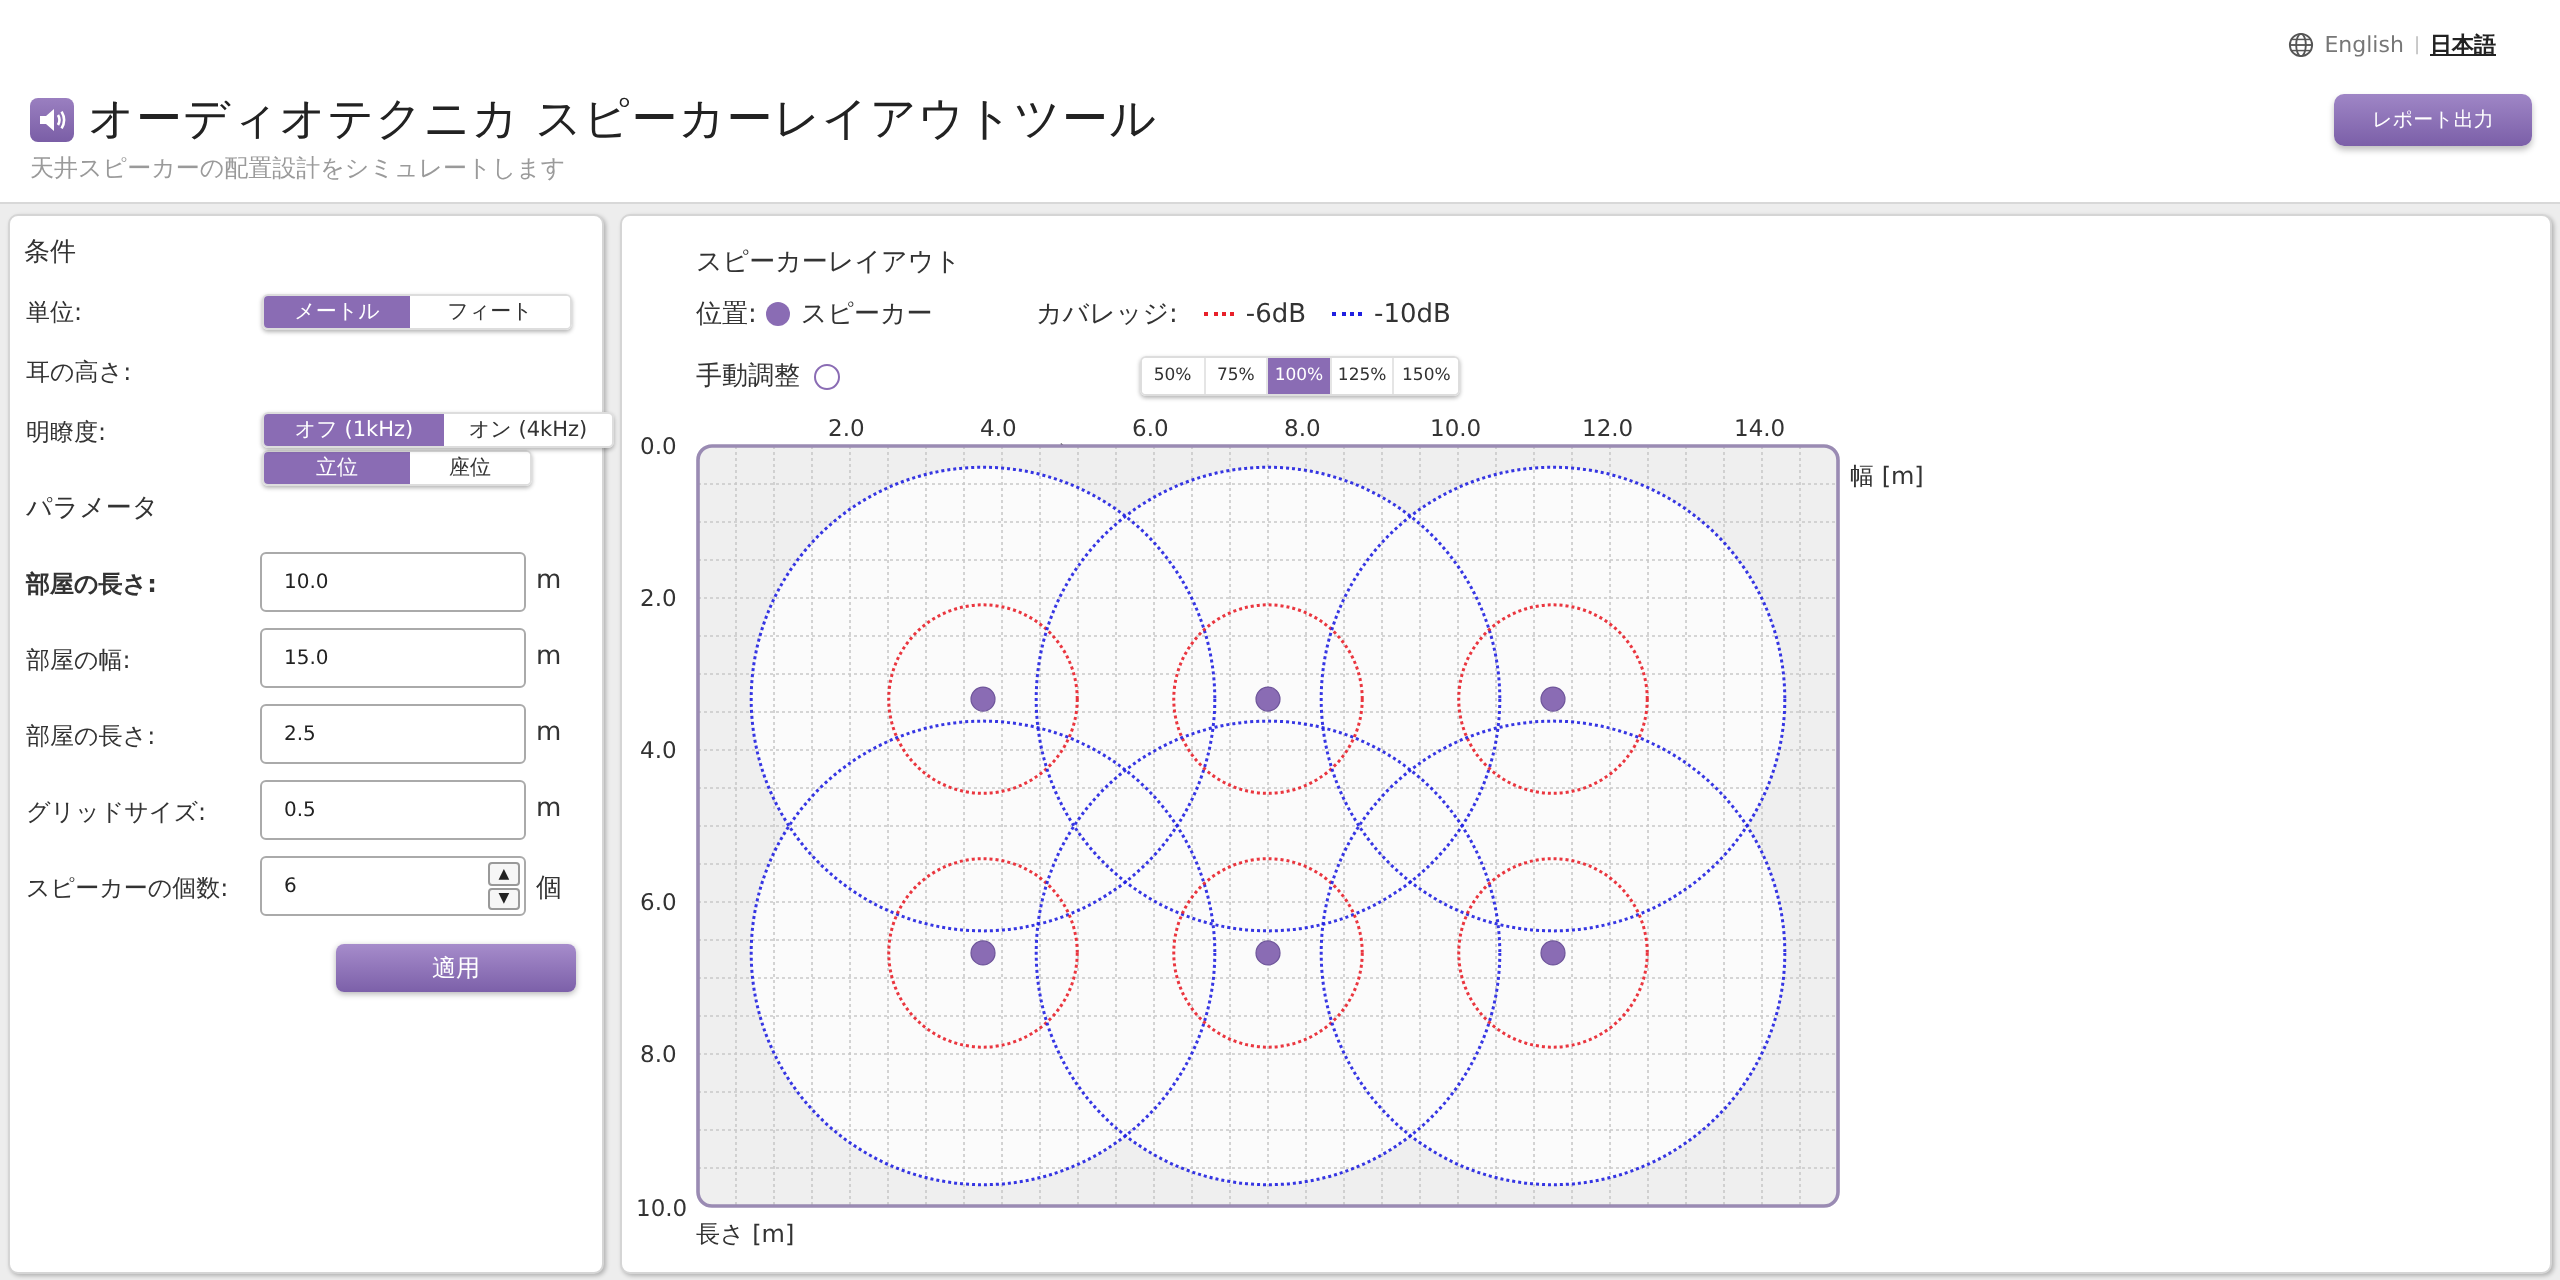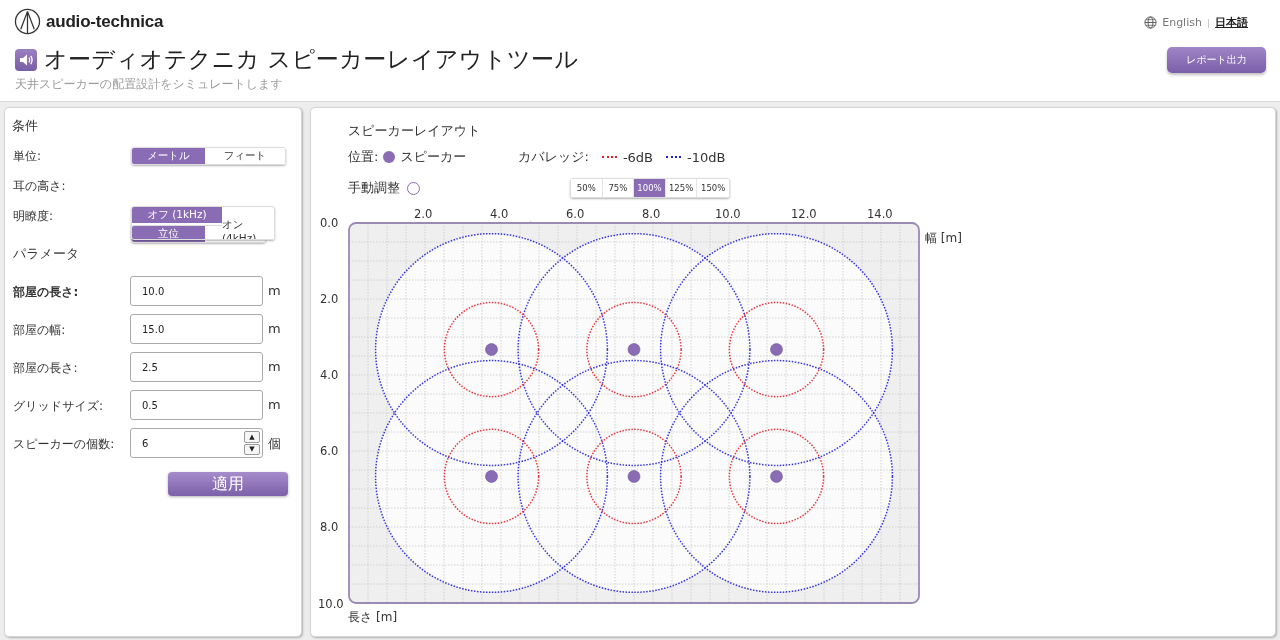--- a/index.html
+++ b/index.html
@@ -27,46 +27,39 @@
 
   .section-title { position: absolute; font-size: 13px; color: #333; }
   .row-label { position: absolute; font-size: 12px; color: #333; }
   .seg { position: absolute; display: flex; border-radius: 3px; box-shadow: 0 1px 2px rgba(0,0,0,0.3); overflow: hidden; border: 1px solid #ddd; }
   .seg .opt { height: 16px; display: flex; align-items: center; justify-content: center; font-size: 10.5px; color: #333; background: #fff; }
   .seg .opt.active { background: #8a6cb4; color: #fff; }
   .field { position: absolute; left: 130px; width: 133px; height: 30px; border: 1px solid #aaa; border-radius: 3px; background: #fff; font-size: 10px; padding-left: 11px; display: flex; align-items: center; color: #222; }
   .unit { position: absolute; left: 268px; font-size: 13px; color: #333; }
   .stepper { position: absolute; right: 2px; top: 2px; width: 16px; height: 24px; display: flex; flex-direction: column; gap: 1px; }
   .stepper div { flex: 1; border: 1px solid #999; border-radius: 2px; background: #f6f6f6; font-size: 7px; display: flex; align-items: center; justify-content: center; color: #222; }
-  .apply-btn { position: absolute; left: 168px; top: 472px; width: 120px; height: 24px; border-radius: 4px; background: linear-gradient(#a68ccb, #7c60a9); color: #fff; font-size: 16px; display: flex; align-items: center; justify-content: center; box-shadow: 0 1px 3px rgba(0,0,0,0.3); border: none; }
+  .apply-btn { position: absolute; left: 168px; top: 472px; width: 120px; height: 24px; border-radius: 4px; background: linear-gradient(#a68ccb, #7c60a9); color: #fff; font-size: 12px; display: flex; align-items: center; justify-content: center; box-shadow: 0 1px 3px rgba(0,0,0,0.3); border: none; }
 
   .legend-text { position: absolute; font-size: 13px; color: #333; display: flex; align-items: center; gap: 5px; }
   .dot { width: 12px; height: 12px; border-radius: 50%; background: #8a6cb4; display: inline-block; }
   .ring { width: 13px; height: 13px; border-radius: 50%; border: 1.5px solid #8a6cb4; background: #fff; display: inline-block; }
   .dash { width: 15px; border-top: 2px dotted; display: inline-block; margin: 0 6px 0 3px; }
   .view-seg { position: absolute; left: 570px; top: 178px; display: flex; border-radius: 3px; box-shadow: 0 1px 2px rgba(0,0,0,0.3); border: 1px solid #ddd; overflow: hidden; }
   .view-seg .opt { width: 31.6px; height: 18px; font-size: 8.5px; display: flex; align-items: center; justify-content: center; background: #fff; color: #333; border-right: 1px solid #e5e5e5; }
   .view-seg .opt:last-child { border-right: none; }
   .view-seg .opt.active { background: #8a6cb4; color: #fff; }
 
   .axis-label { position: absolute; font-size: 12px; color: #333; }
   .tick { position: absolute; font-size: 11.5px; color: #333; }
   .plot { position: absolute; left: 348px; top: 222px; width: 572px; height: 383px; }
 </style>
 </head>
 <body>
 
 <div class="header">
-  <div class="logo">
-    <svg class="logo-mark" viewBox="0 0 28 28">
-      <circle cx="14" cy="14" r="12.5" fill="none" stroke="#333" stroke-width="1.3"></circle>
-      <path d="M14 3.5 L7 22 M14 3.5 L21 22 M14 3.5 L14 26" fill="none" stroke="#333" stroke-width="1.3"></path>
-    </svg>
-    <span class="logo-text">audio-technica</span>
-  </div>
 
   <div class="app-title">
     <div class="app-icon">
       <svg width="16" height="16" viewBox="0 0 16 16">
         <path d="M2 6 H5 L9 2.5 V13.5 L5 10 H2 Z" fill="#fff"></path>
         <path d="M11 5.5 Q12.5 8 11 10.5" stroke="#fff" stroke-width="1.3" fill="none"></path>
         <path d="M12.8 3.8 Q15.3 8 12.8 12.2" stroke="#fff" stroke-width="1.3" fill="none"></path>
       </svg>
     </div>
     <span class="app-title-text">オーディオテクニカ スピーカーレイアウトツール</span>
@@ -103,21 +96,21 @@
 
 <div class="row-label" style="left:13px;top:178px;">耳の高さ:</div>
 <div class="seg" style="left:131px;top:181px;margin-top:44px;">
   <div class="opt active" style="width:73px;">立位</div>
   <div class="opt" style="width:60px;">座位</div>
 </div>
 
 <div class="row-label" style="left:13px;top:208px;">明瞭度:</div>
 <div class="seg" style="left:131px;top:206px;">
   <div class="opt active" style="width:90px;">オフ (1kHz)</div>
-  <div class="opt" style="width:52px;margin-top:16px;">オン (4kHz)</div>
+  <div class="opt" style="width:84px;">オン (4kHz)</div>
 </div>
 
 <div class="section-title" style="left:13px;top:245px;">パラメータ</div>
 
 <div class="row-label" style="left:13px;top:284px;font-weight:bold;">部屋の長さ:</div>
 <div class="field" style="top:276px;">10.0</div>
 <div class="unit" style="top:283px;">m</div>
 
 <div class="row-label" style="left:13px;top:322px;">部屋の幅:</div>
 <div class="field" style="top:314px;">15.0</div>

